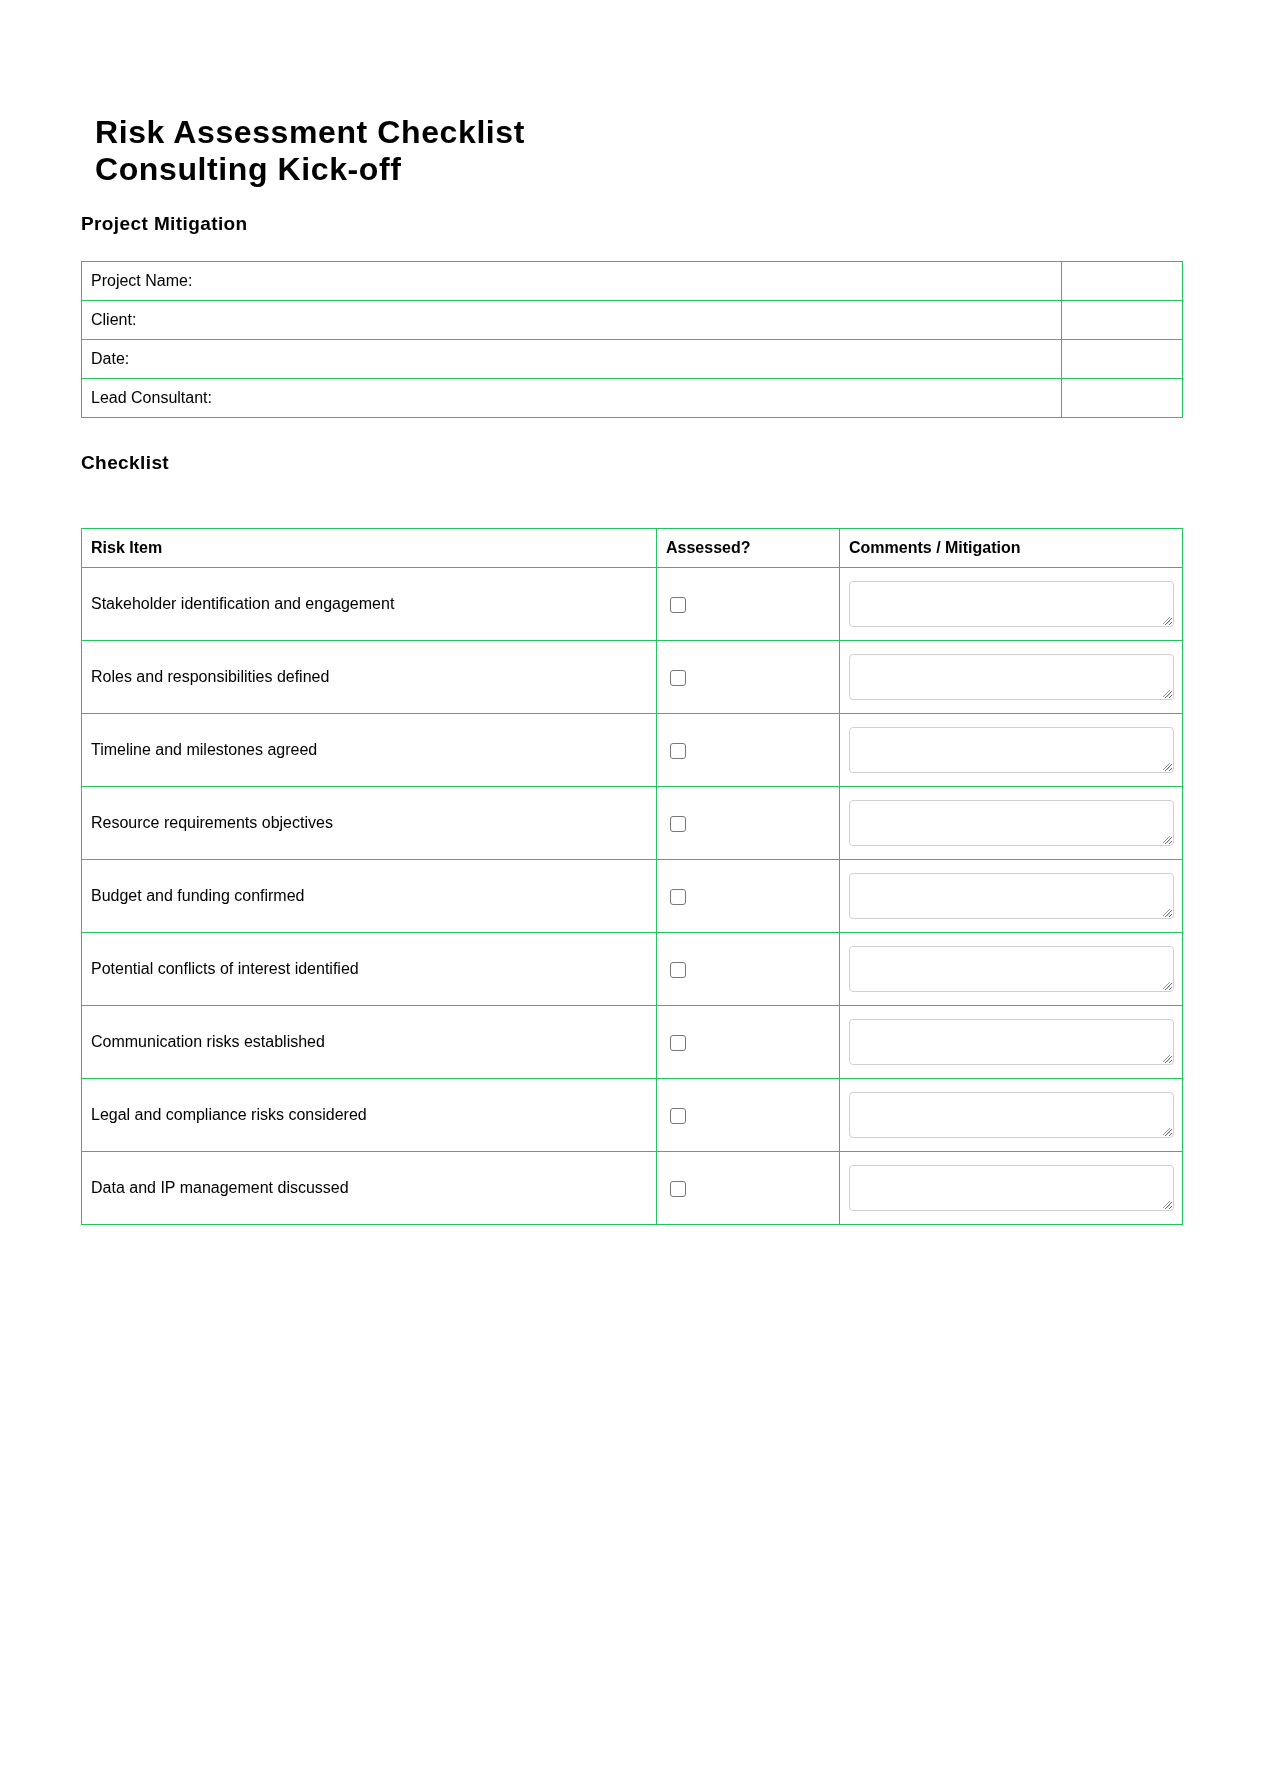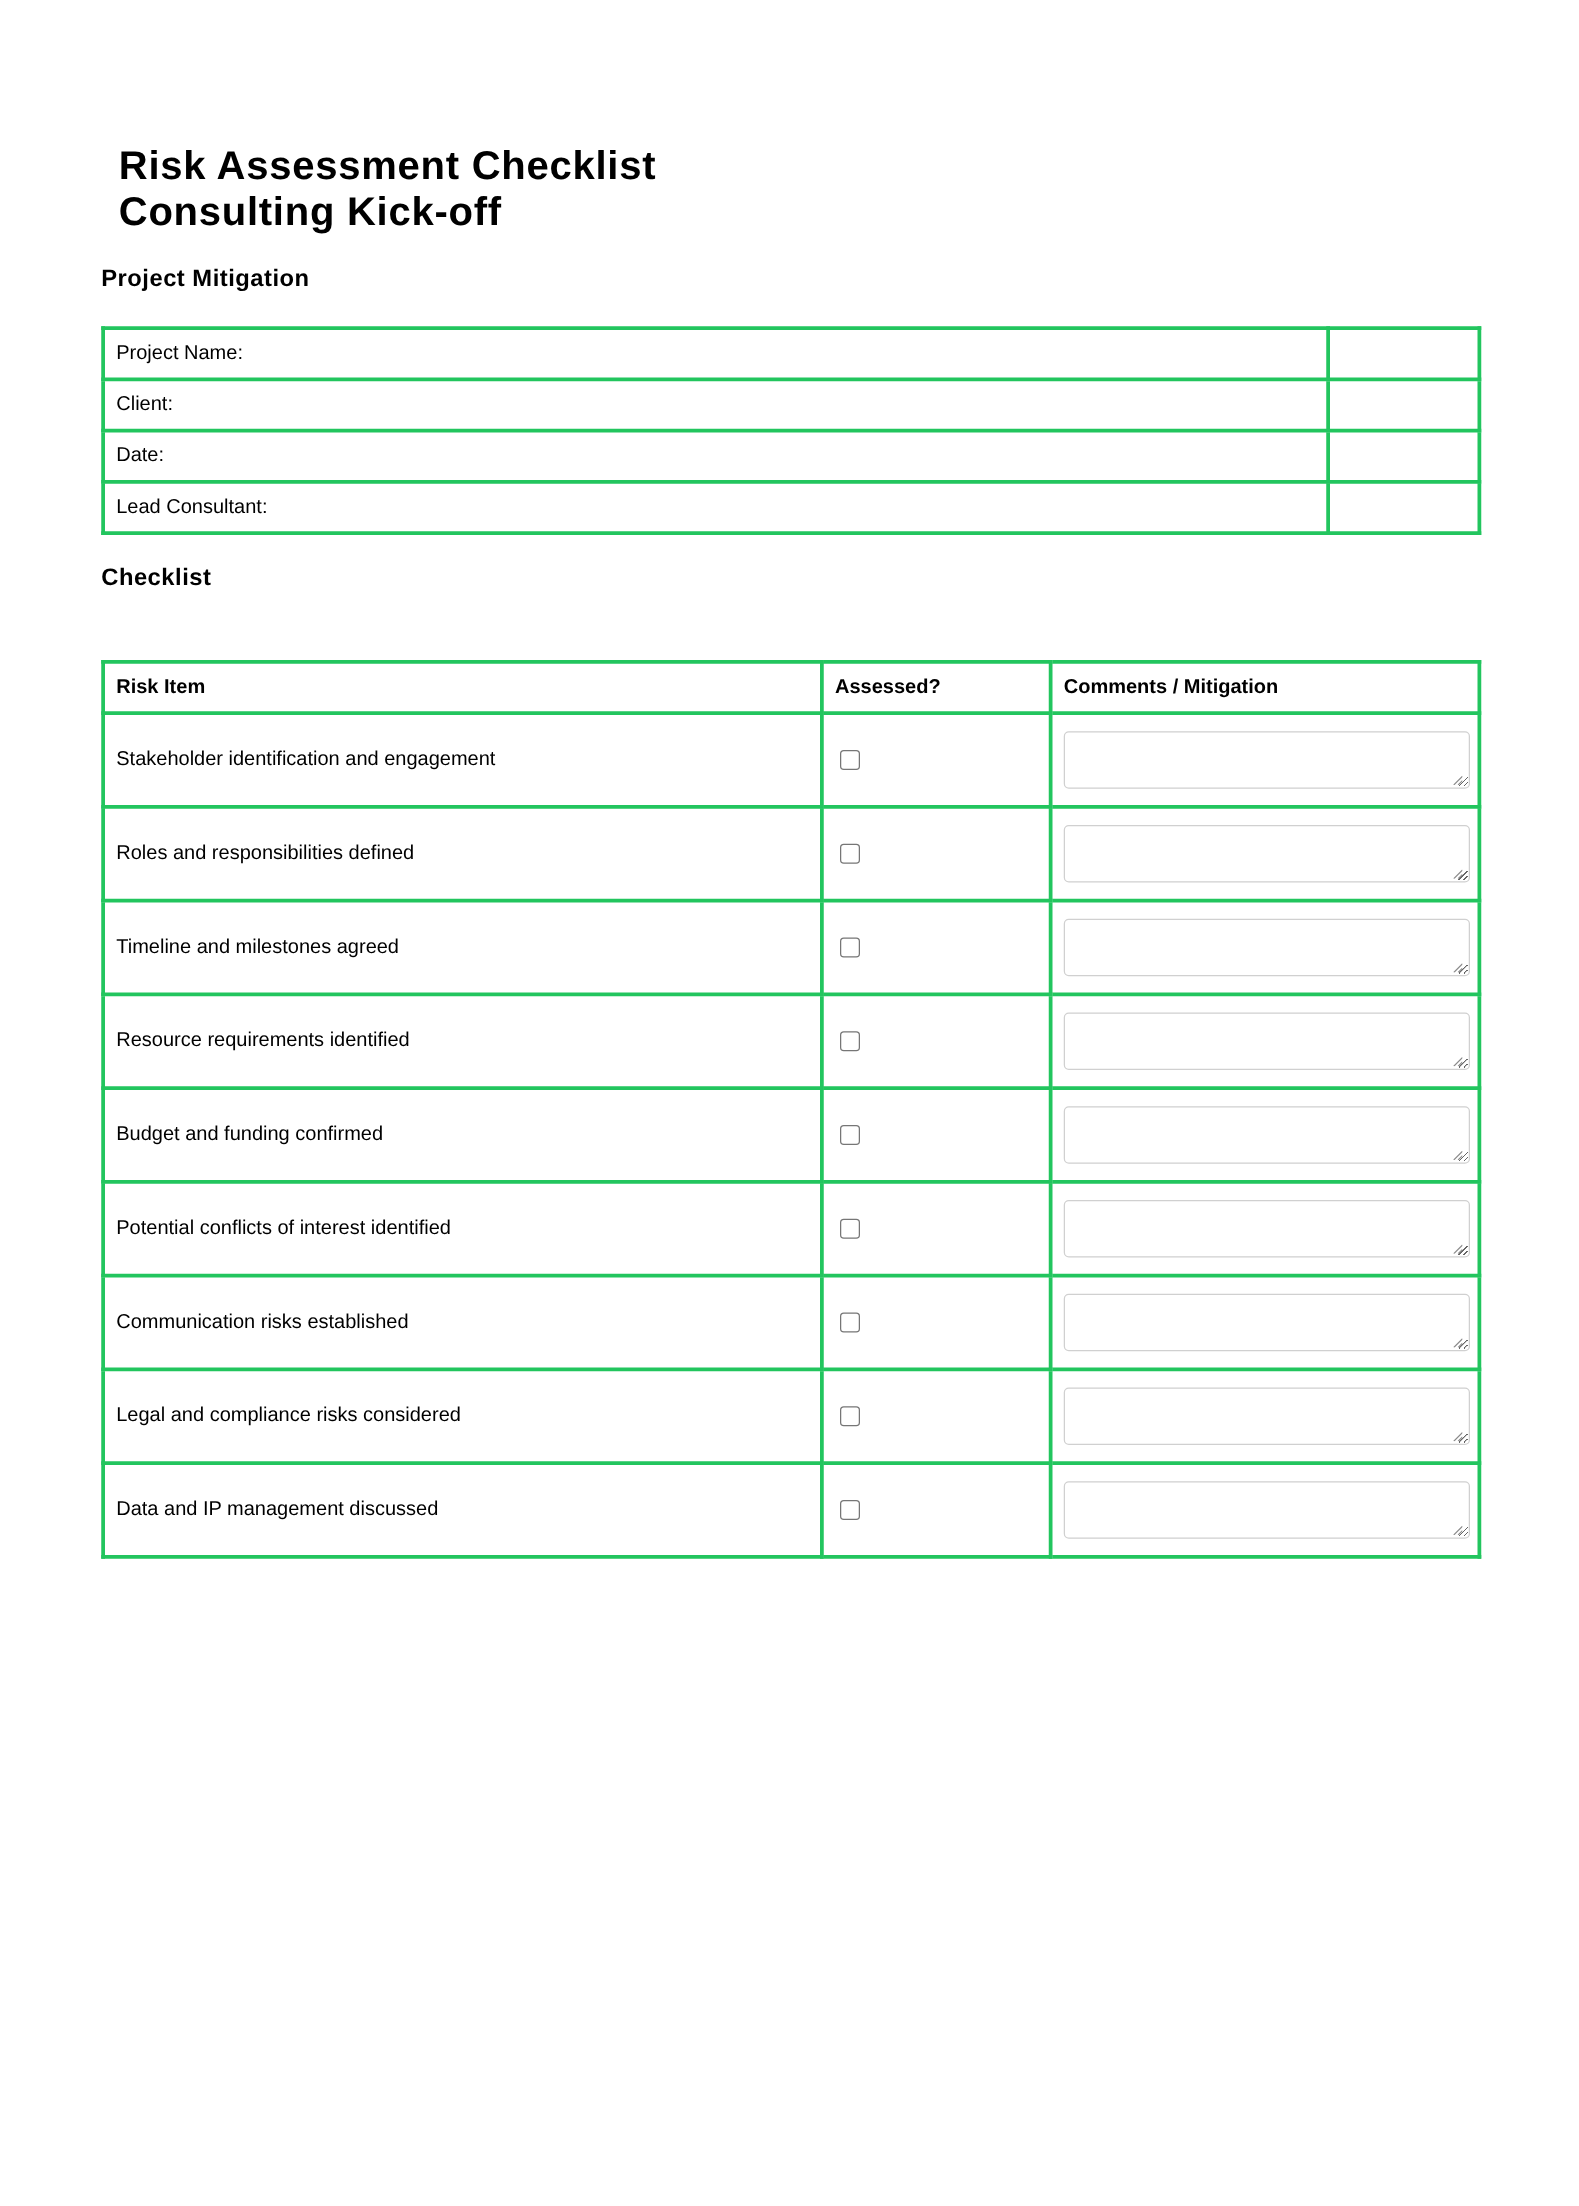--- a/index.html
+++ b/index.html
@@ -46,21 +46,21 @@
 
     table {
       position: absolute;
       left: 0;
       width: 1101px;
       border-collapse: collapse;
       table-layout: fixed;
       font-size: 16px;
     }
     td, th {
-      border: 3px solid #22c55e;
+      border: 1px solid #22c55e;
       padding: 0 9px;
       text-align: left;
       vertical-align: middle;
     }
     .info-table { top: 261px; }
     .info-table td { height: 38px; }
     .info-table col.c-label { width: 980px; }
     .info-table col.c-value { width: 121px; }
 
     .check-table { top: 528px; }
@@ -199,21 +199,21 @@
             <div class="ta-wrap">
               <textarea class="ta" style=""></textarea>
               <svg class="resize-grip" viewBox="0 0 8 8" width="8" height="8">
                 <line x1="1" y1="8" x2="8" y2="1" stroke="#8a8a8a" stroke-width="0.9"></line>
                 <line x1="4.5" y1="8" x2="8" y2="4.5" stroke="#8a8a8a" stroke-width="0.9"></line>
               </svg>
             </div>
           </td>
         </tr>
         <tr>
-          <td>Resource requirements identified</td>
+          <td>Resource requirements objectives</td>
           <td><span class="cb" role="checkbox" aria-checked="false"></span></td>
           <td>
             <div class="ta-wrap">
               <textarea class="ta" style=""></textarea>
               <svg class="resize-grip" viewBox="0 0 8 8" width="8" height="8">
                 <line x1="1" y1="8" x2="8" y2="1" stroke="#8a8a8a" stroke-width="0.9"></line>
                 <line x1="4.5" y1="8" x2="8" y2="4.5" stroke="#8a8a8a" stroke-width="0.9"></line>
               </svg>
             </div>
           </td>

